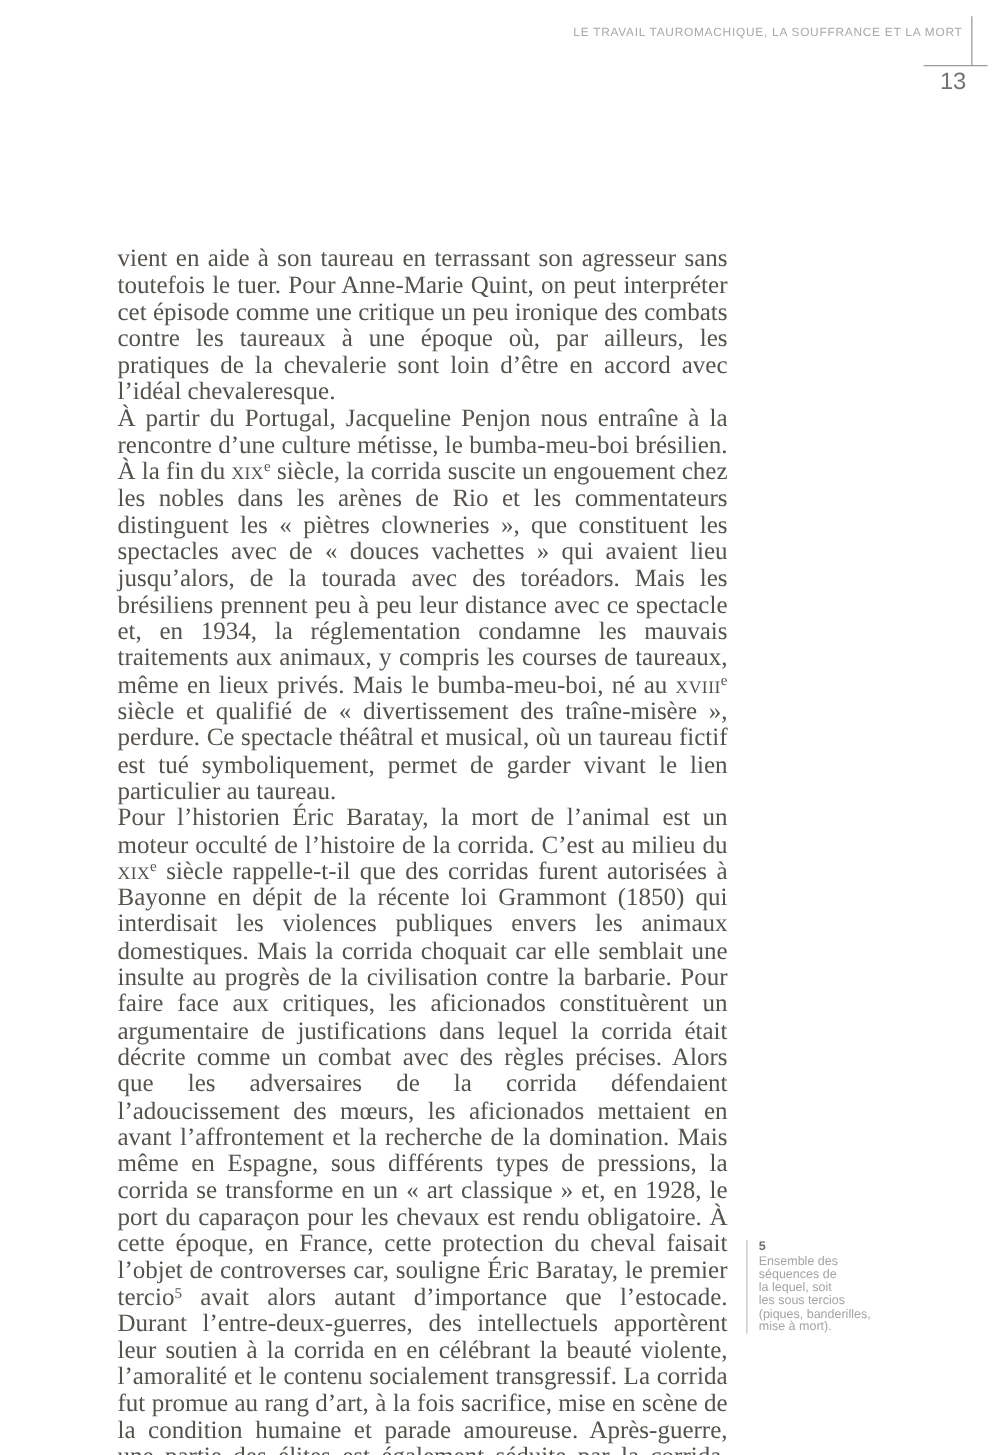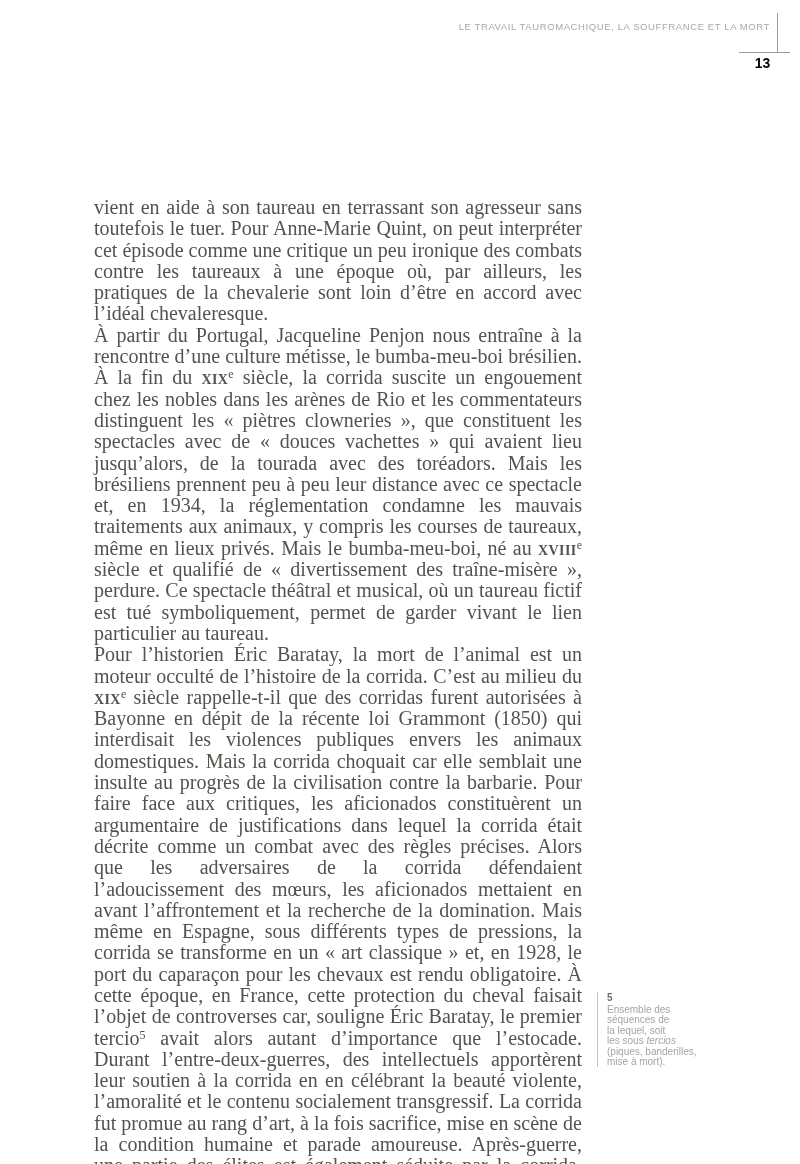--- a/index.html
+++ b/index.html
@@ -25,52 +25,52 @@
     width:1px;height:39px;background:#9b9b9b;
   }
   .tick-h{
     position:absolute;left:739px;top:52px;
     width:51px;height:1px;background:#9b9b9b;
   }
   .pagenum{
     position:absolute;top:55px;left:735px;width:55px;
     text-align:center;
     font-family:"Liberation Sans", sans-serif;
-    font-weight:700;font-size:14px;
-    color:#000000;
+    font-weight:400;font-size:19px;
+    color:#737373;
   }
   
   .text-col{
     position:absolute;left:94px;top:197px;width:488px;
     font-size:20px;line-height:21.3px;
     color:#55524e;
     text-align:justify;
     -webkit-hyphens:none;hyphens:none;
   }
   .text-col p{margin:0;padding:0;}
   .it{}
-  .sc{font-variant:small-caps;letter-spacing:0.4px;font-weight:bold;}
+  .sc{font-variant:small-caps;letter-spacing:0.4px;}
   .sup{font-size:0.6em;vertical-align:0.5em;line-height:0;}
   
   .footnote{
     position:absolute;left:597px;top:992px;
     width:120px;
     border-left:1px solid #c4c4c4;
     padding-left:9px;
     font-family:"Liberation Sans", sans-serif;
   }
   .fn-label{
     font-weight:700;font-size:10px;line-height:12px;
     color:#6e6e6e;margin-bottom:1px;
   }
   .fn-text{
     font-size:10px;line-height:10.4px;
     color:#a4a4a4;
   }
-  .fn-text .it{font-style:italic;text-align:center;}
+  .fn-text .it{text-align:center;}
 </style>
 </head>
 <body>
 
 <div class="page">
 
   <div class="running-head">LE TRAVAIL TAUROMACHIQUE, LA SOUFFRANCE ET LA MORT</div>
 
   <div class="tick-v"></div>
   <div class="tick-h"></div>

